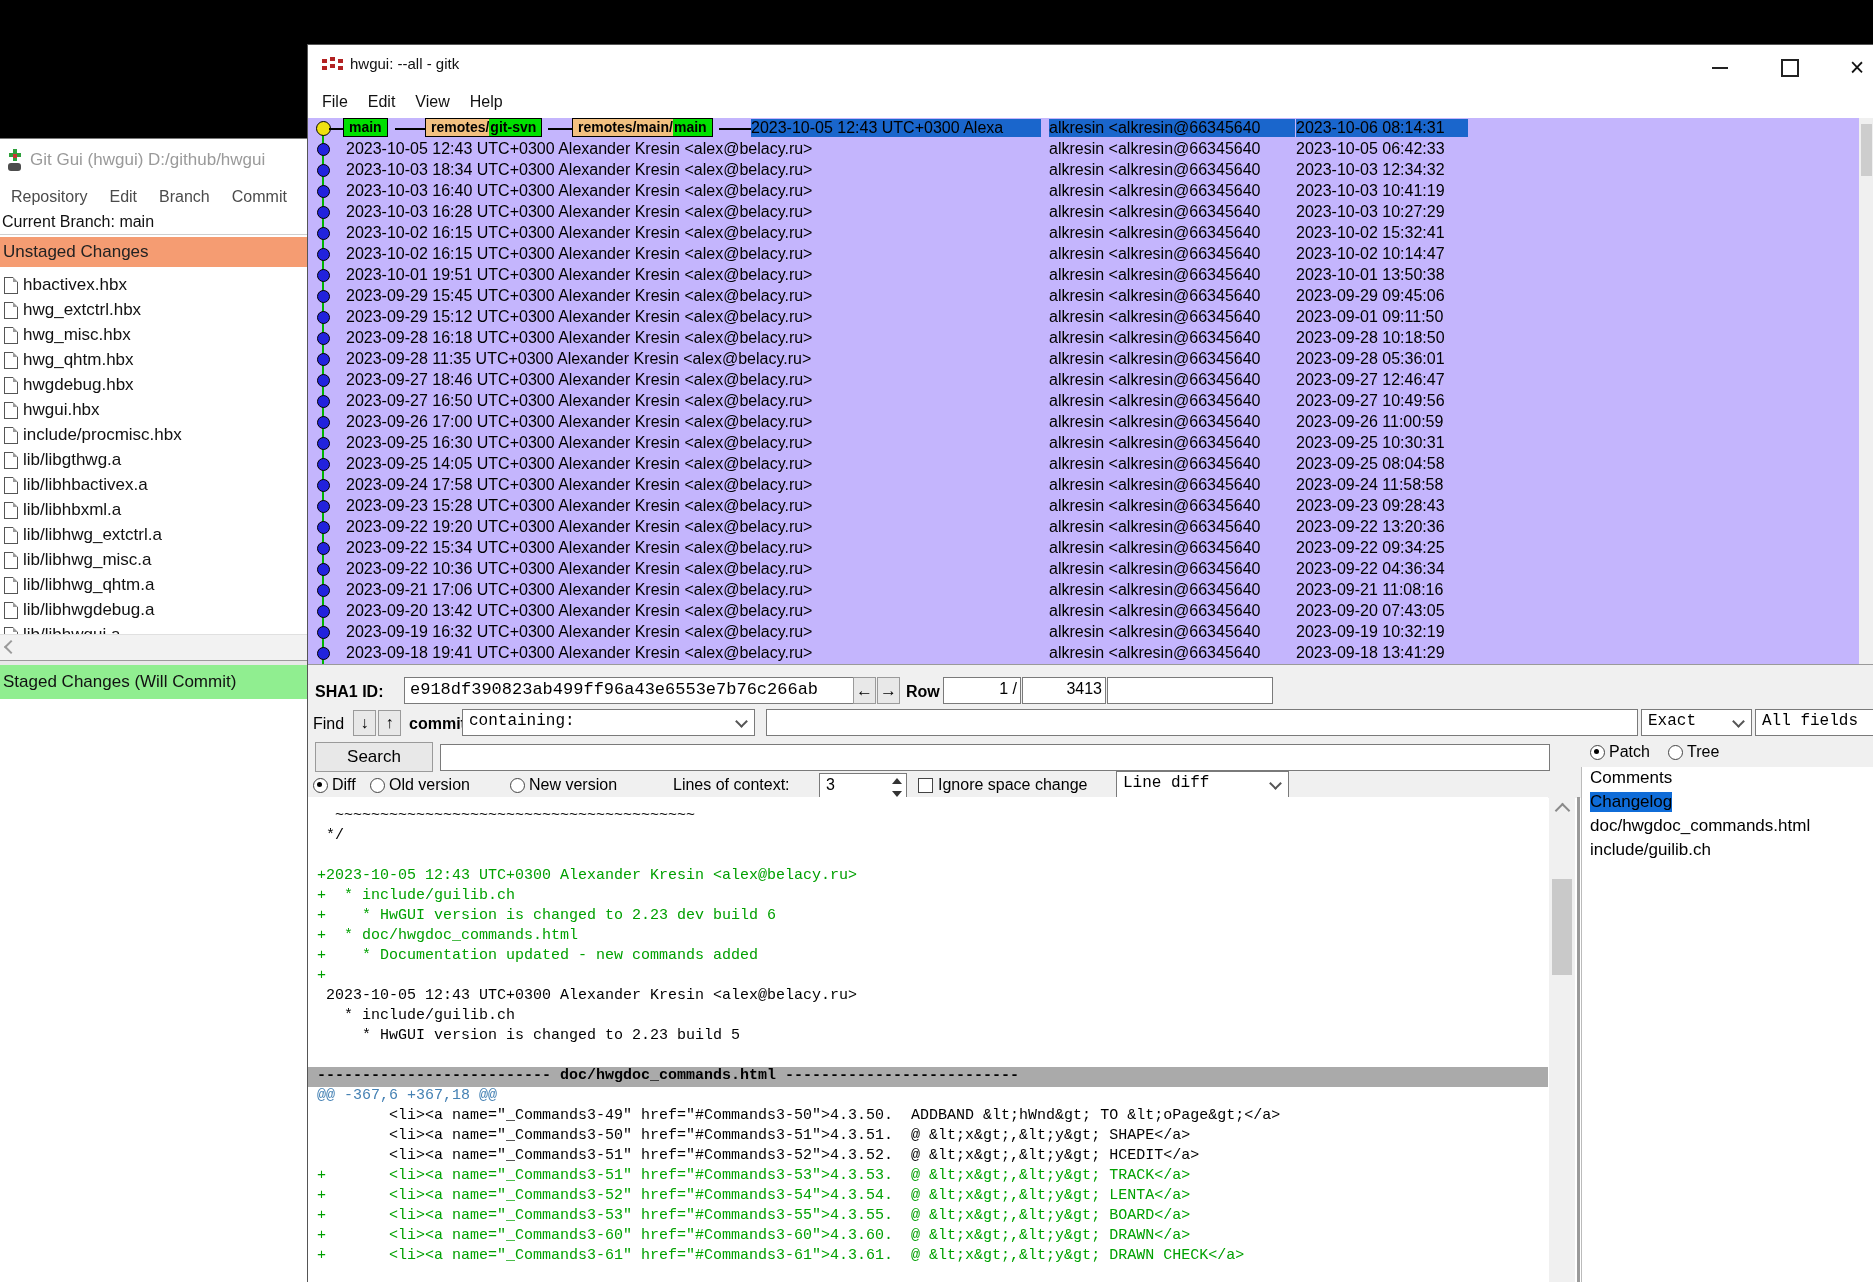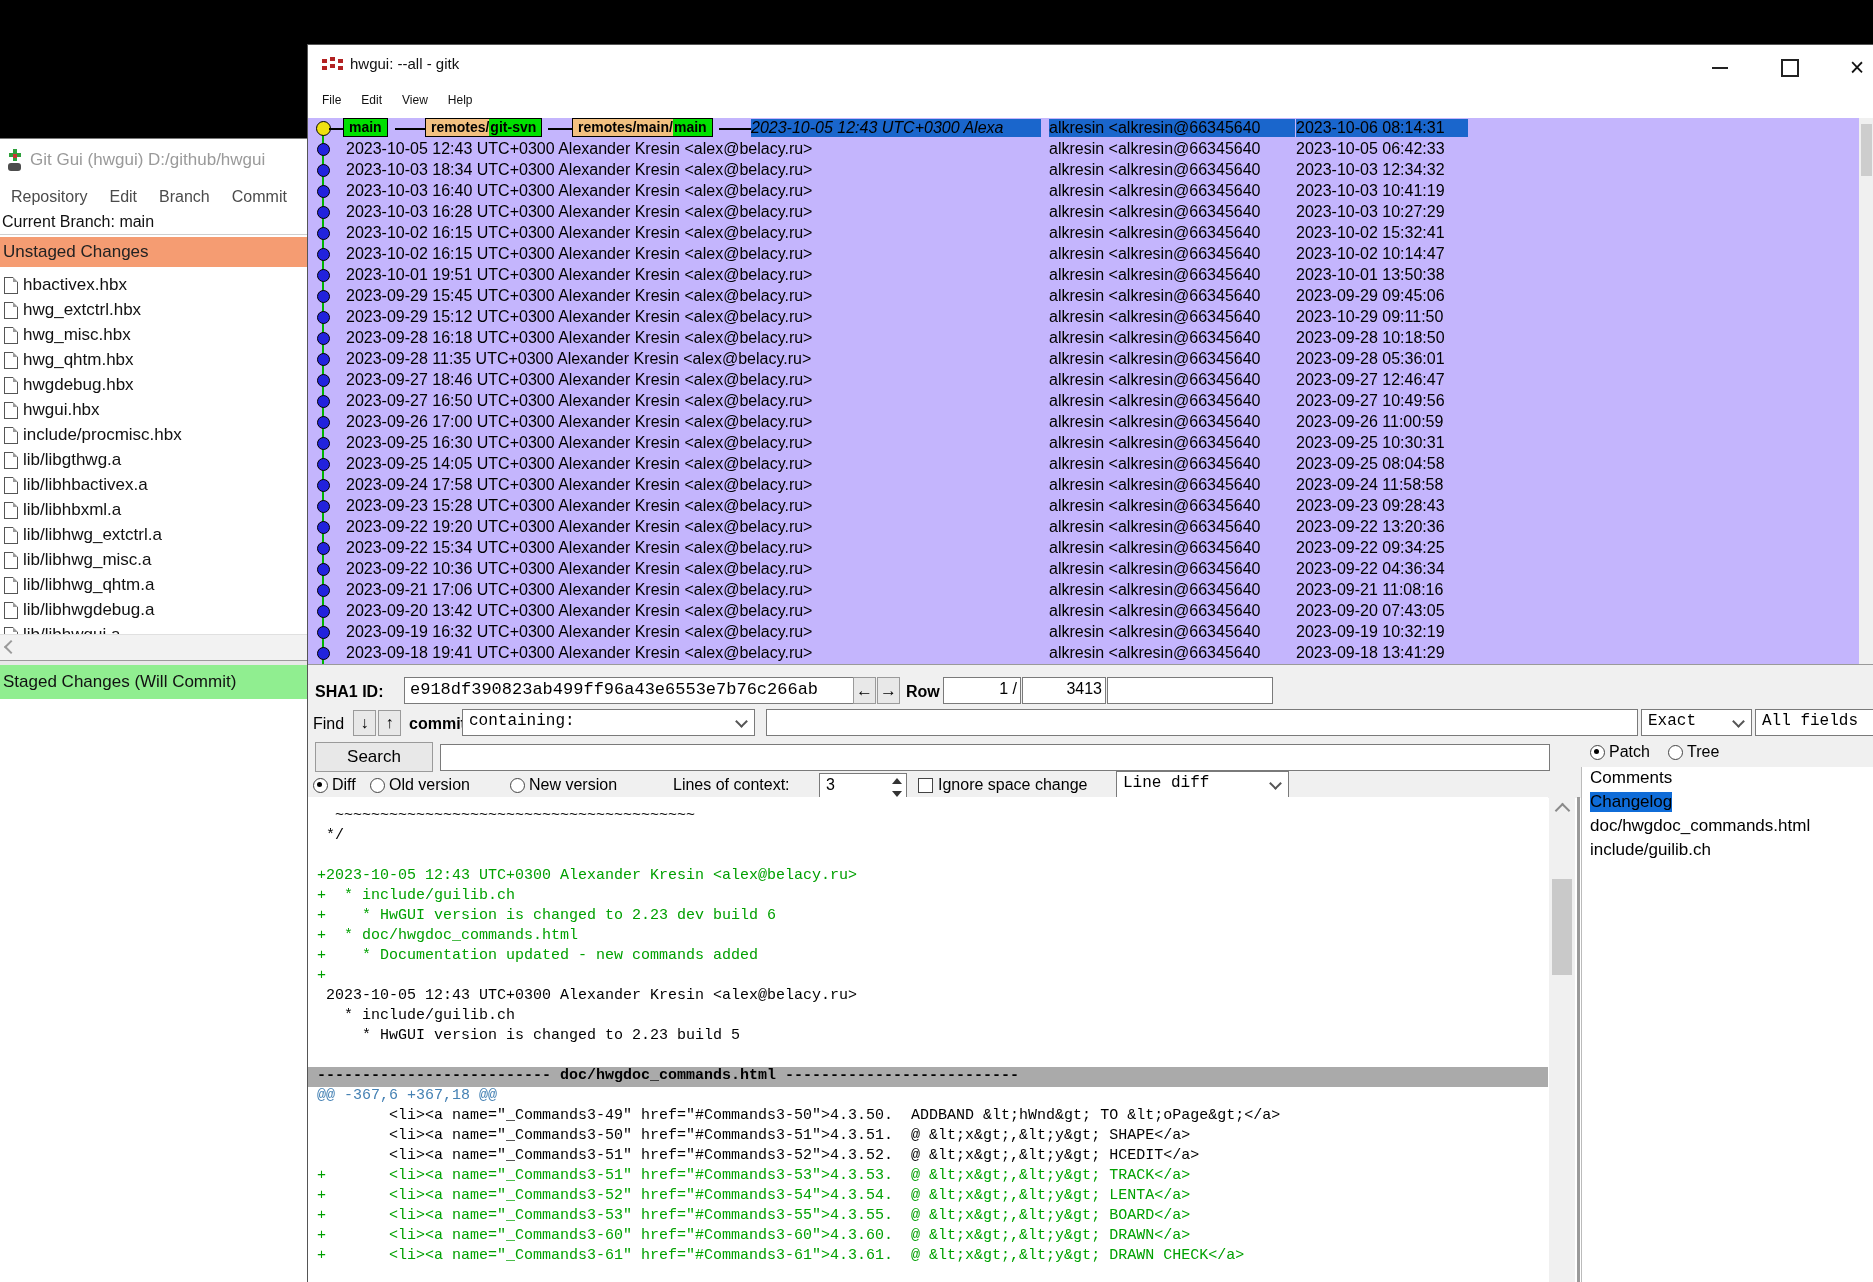--- a/index.html
+++ b/index.html
@@ -40,21 +40,21 @@
   #gitk{left:307px;top:44px;width:1566px;height:1238px;background:#fff;border-left:1px solid #555;border-top:1px solid #555;}
   #gk-titlebar{left:0;top:0;width:100%;height:44px;background:#fff;}
   #gk-icon{left:14px;top:12px;width:22px;height:18px;}
   #gk-icon i{position:absolute;width:5px;height:4px;background:#b22222;}
   #gk-title{left:42px;top:10px;font-size:15px;color:#111;white-space:nowrap;}
   .winbtn{top:10px;width:30px;height:24px;color:#111;}
   #btn-min{right:138px;} #btn-min i{position:absolute;left:6px;top:12px;width:16px;height:2px;background:#222;}
   #btn-max{right:70px;} #btn-max i{position:absolute;left:7px;top:4px;width:14px;height:14px;border:2px solid #222;}
   #btn-close{right:2px;font-size:25px;font-weight:400;text-align:center;line-height:24px;}
   #gk-menubar{left:0;top:44px;width:100%;height:29px;background:#fff;border-bottom:1px solid #8a8a8a;}
-  #gk-menubar .mitem{display:inline-block;color:#111;font-size:12px;margin:4px 0 0 8px;padding:0 6px;}
+  #gk-menubar .mitem{display:inline-block;color:#111;font-size:16px;margin:4px 0 0 8px;padding:0 6px;}
 
   
   #gk-commits{left:0;top:73px;width:100%;height:546px;background:#c4b5fd;overflow:hidden;}
   #graphline{left:14px;top:10px;width:2px;height:536px;background:#00b400;}
   .crow{position:absolute;left:0;width:100%;height:21px;}
   .cdot{position:absolute;left:9px;top:4px;width:11px;height:11px;border-radius:50%;
         background:#2222dd;border:1px solid #000;}
   .cdot.head{left:8px;top:3px;width:13px;height:13px;background:#f0e010;}
   .ctext{position:absolute;left:38px;top:1px;font-size:16px;color:#000;white-space:nowrap;}
   .cauthor{position:absolute;left:741px;top:1px;width:246px;font-size:16px;color:#000;white-space:nowrap;overflow:hidden;}
@@ -262,21 +262,21 @@
               <span class="seg-head">main</span>
             </div>
             <div class="reflabel" style="left: 117px;">
               <span class="seg-remote">remotes/</span>
               <span class="seg-remhead">git-svn</span>
             </div>
             <div class="reflabel" style="left: 264px;">
               <span class="seg-remote">remotes/main/</span>
               <span class="seg-remhead">main</span>
             </div>
-            <div class="ctext sel abs" style="left: 443px; width: 290px; overflow: hidden; font-style: italic;">2023-10-05 12:43 UTC+0300 Alexa</div>
+            <div class="ctext sel abs" style="left: 443px; width: 290px; overflow: hidden;">2023-10-05 12:43 UTC+0300 Alexa</div>
             <div class="cauthor sel">alkresin &lt;alkresin@66345640</div>
             <div class="cdate sel">2023-10-06 08:14:31</div>
           </div>
           <div class="crow abs" style="top: 21px;">
             <div class="cdot abs"></div>
             <div class="ctext">2023-10-05 12:43 UTC+0300 Alexander Kresin &lt;alex@belacy.ru&gt;</div>
             <div class="cauthor">alkresin &lt;alkresin@66345640</div>
             <div class="cdate">2023-10-05 06:42:33</div>
           </div>
           <div class="crow abs" style="top: 42px;">
@@ -318,21 +318,21 @@
           <div class="crow abs" style="top: 168px;">
             <div class="cdot abs"></div>
             <div class="ctext">2023-09-29 15:45 UTC+0300 Alexander Kresin &lt;alex@belacy.ru&gt;</div>
             <div class="cauthor">alkresin &lt;alkresin@66345640</div>
             <div class="cdate">2023-09-29 09:45:06</div>
           </div>
           <div class="crow abs" style="top: 189px;">
             <div class="cdot abs"></div>
             <div class="ctext">2023-09-29 15:12 UTC+0300 Alexander Kresin &lt;alex@belacy.ru&gt;</div>
             <div class="cauthor">alkresin &lt;alkresin@66345640</div>
-            <div class="cdate">2023-10-29 09:11:50</div>
+            <div class="cdate">2023-09-01 09:11:50</div>
           </div>
           <div class="crow abs" style="top: 210px;">
             <div class="cdot abs"></div>
             <div class="ctext">2023-09-28 16:18 UTC+0300 Alexander Kresin &lt;alex@belacy.ru&gt;</div>
             <div class="cauthor">alkresin &lt;alkresin@66345640</div>
             <div class="cdate">2023-09-28 10:18:50</div>
           </div>
           <div class="crow abs" style="top: 231px;">
             <div class="cdot abs"></div>
             <div class="ctext">2023-09-28 11:35 UTC+0300 Alexander Kresin &lt;alex@belacy.ru&gt;</div>

